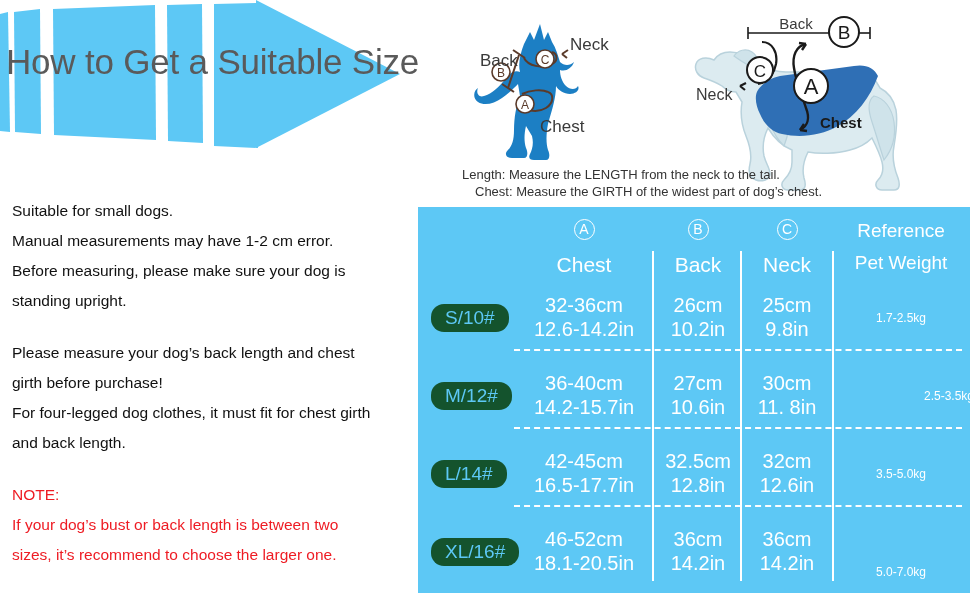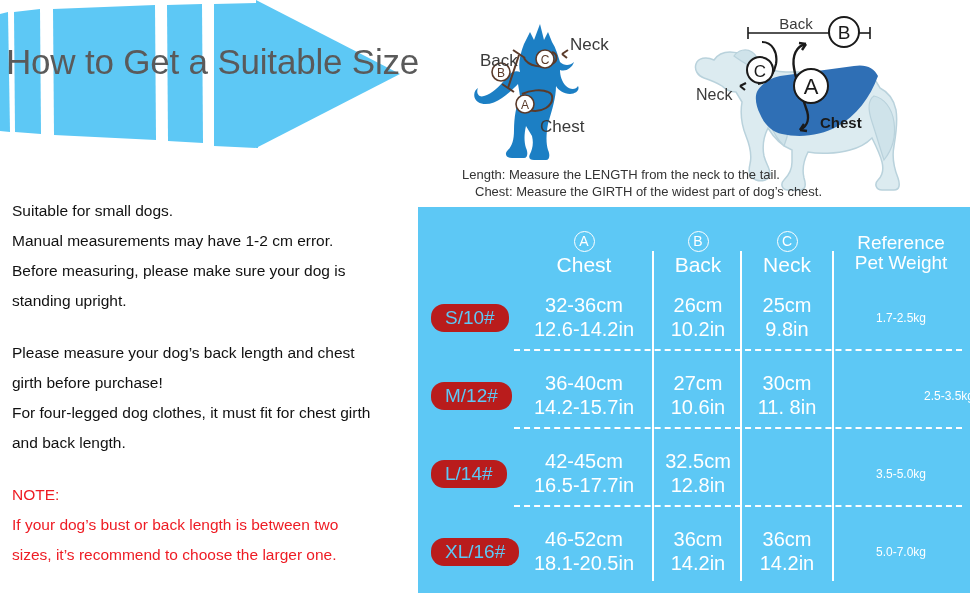--- a/index.html
+++ b/index.html
@@ -49,27 +49,27 @@
   .tbl-head { position: relative; height: 72px; }
   .hcell {
     position: absolute; bottom: 4px;
     text-align: center; line-height: 1.02;
   }
   .hcell .circ {
     display: inline-block; width: 21px; height: 21px; line-height: 19px;
     border: 1.6px solid #ffffff; border-radius: 50%;
     font-size: 14px; text-align: center; margin-bottom: 2px;
   }
-  .hcell .hlabel { display: block; font-size: 21px; }
+  .hcell .hlabel { display: block; font-size: 21px; margin-top: 12px; }
   .hcell.ref .hlabel { font-size: 19px; line-height: 1.05; }
 
   .trow { position: relative; height: 78px; }
   .trow .badge {
     position: absolute; left: 13px; top: 50%; transform: translateY(-50%);
-    background: #b91c1c; color: #5dc8f5;
+    background: #14532d; color: #5dc8f5;
     border-radius: 13px; padding: 3px 14px;
     font-size: 19px; white-space: nowrap;
   }
   .cell {
     position: absolute; top: 50%; transform: translateY(-50%);
     text-align: center; line-height: 1.18; font-size: 20px;
   }
   .cell .l2 { display: block; }
   .cell.weight { font-size: 12px; }
 
@@ -337,39 +337,43 @@
     <div class="trow">
       <span class="badge">L/14#</span>
       <div class="cell" style="left:96px; width:140px;">
         <span class="l2">42-45cm</span>
         <span class="l2">16.5-17.7in</span>
       </div>
       <div class="cell" style="left:240px; width:80px;">
         <span class="l2">32.5cm</span>
         <span class="l2">12.8in</span>
       </div>
+      <div class="cell" style="left:326px; width:86px;">
+        <span class="l2">32cm</span>
+        <span class="l2">12.6in</span>
+      </div>
       <div class="cell weight" style="left:416px; width:134px;">3.5-5.0kg</div>
       <div class="dash" style="bottom:6px;"></div>
     </div>
 
     <div class="trow">
       <span class="badge">XL/16#</span>
       <div class="cell" style="left:96px; width:140px;text-align:center;">
         <span class="l2">46-52cm</span>
         <span class="l2">18.1-20.5in</span>
       </div>
       <div class="cell" style="left:240px; width:80px;">
         <span class="l2">36cm</span>
         <span class="l2">14.2in</span>
       </div>
       <div class="cell" style="left:326px; width:86px;">
         <span class="l2">36cm</span>
         <span class="l2">14.2in</span>
       </div>
-      <div class="cell weight" style="left:416px; width:134px;">5.0-7.0kg</div>
+      <div class="cell weight" style="left:416px; width:134px;margin-top:20px;">5.0-7.0kg</div>
     </div>
 
     <div class="vsep" style="left:234px; top:44px; height:330px;"></div>
     <div class="vsep" style="left:322px; top:44px; height:330px;"></div>
     <div class="vsep" style="left:414px; top:44px; height:330px;"></div>
 
   </div>
 
 </div>
 

